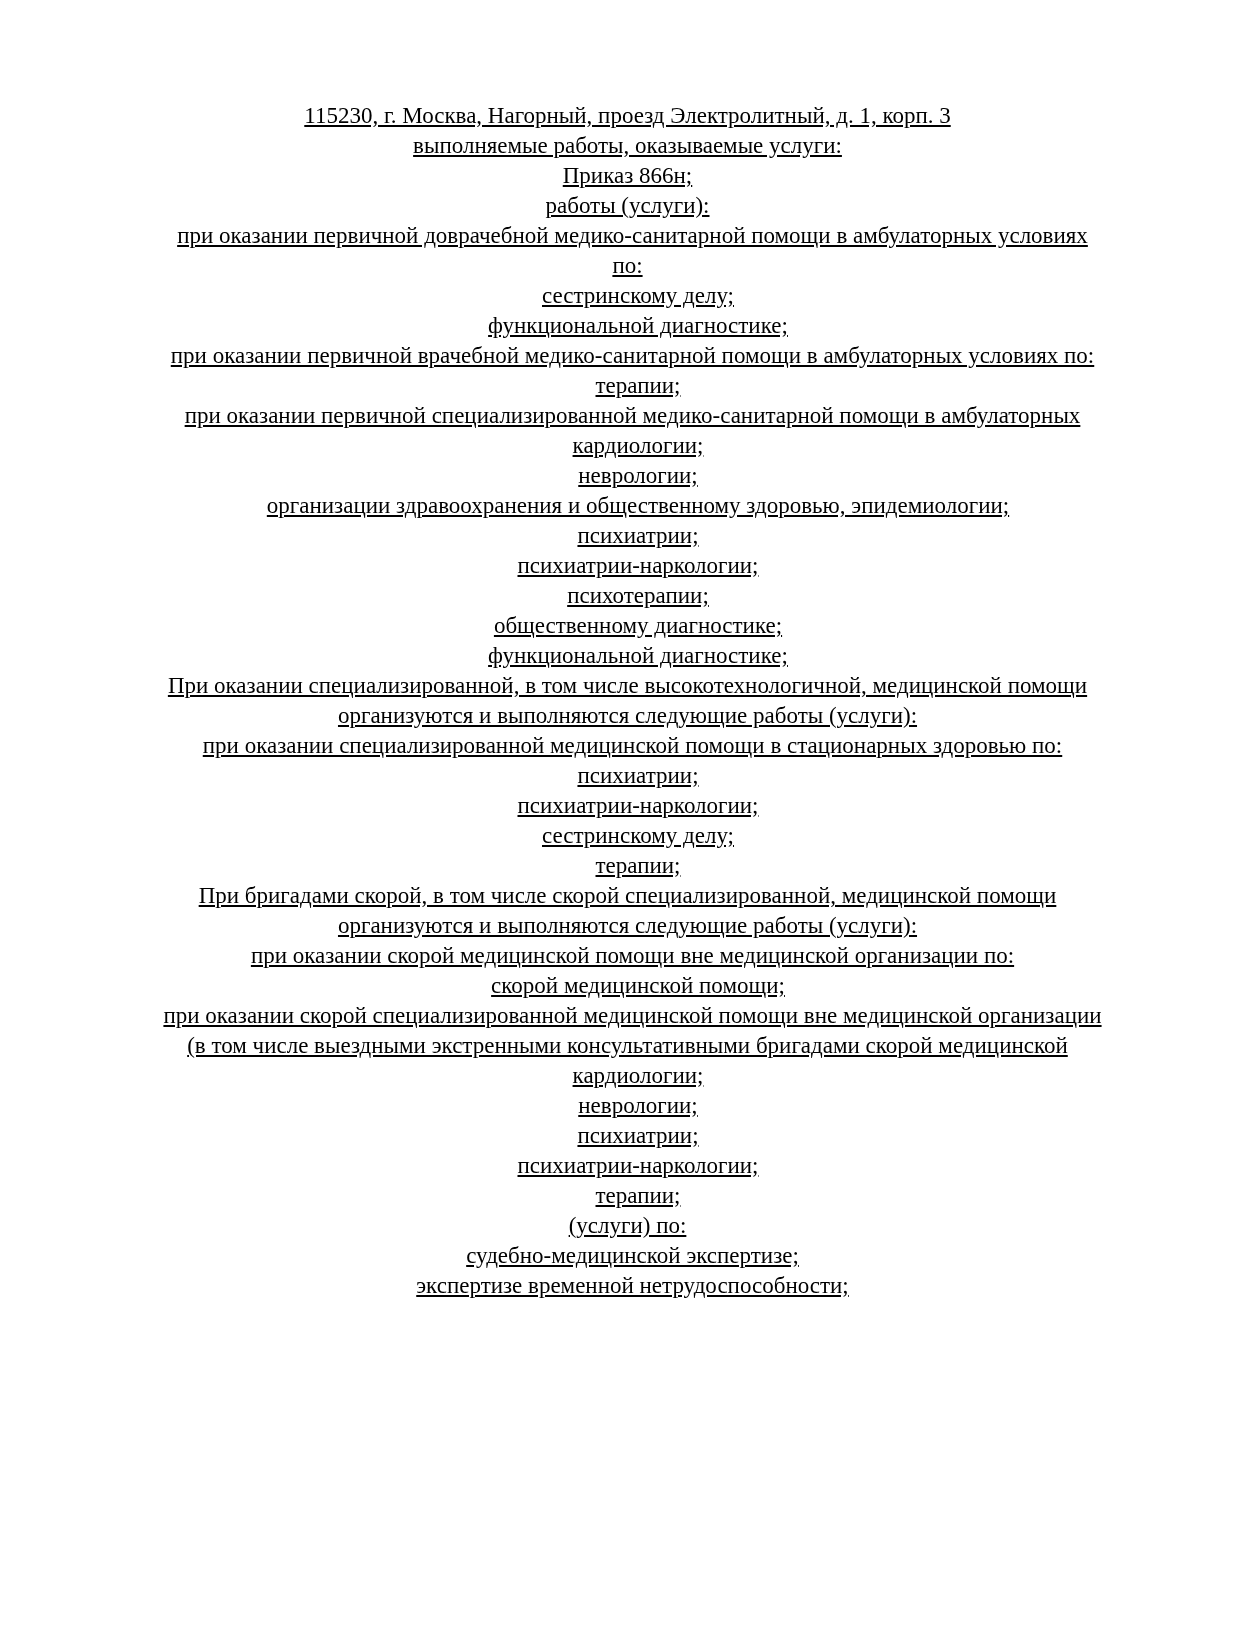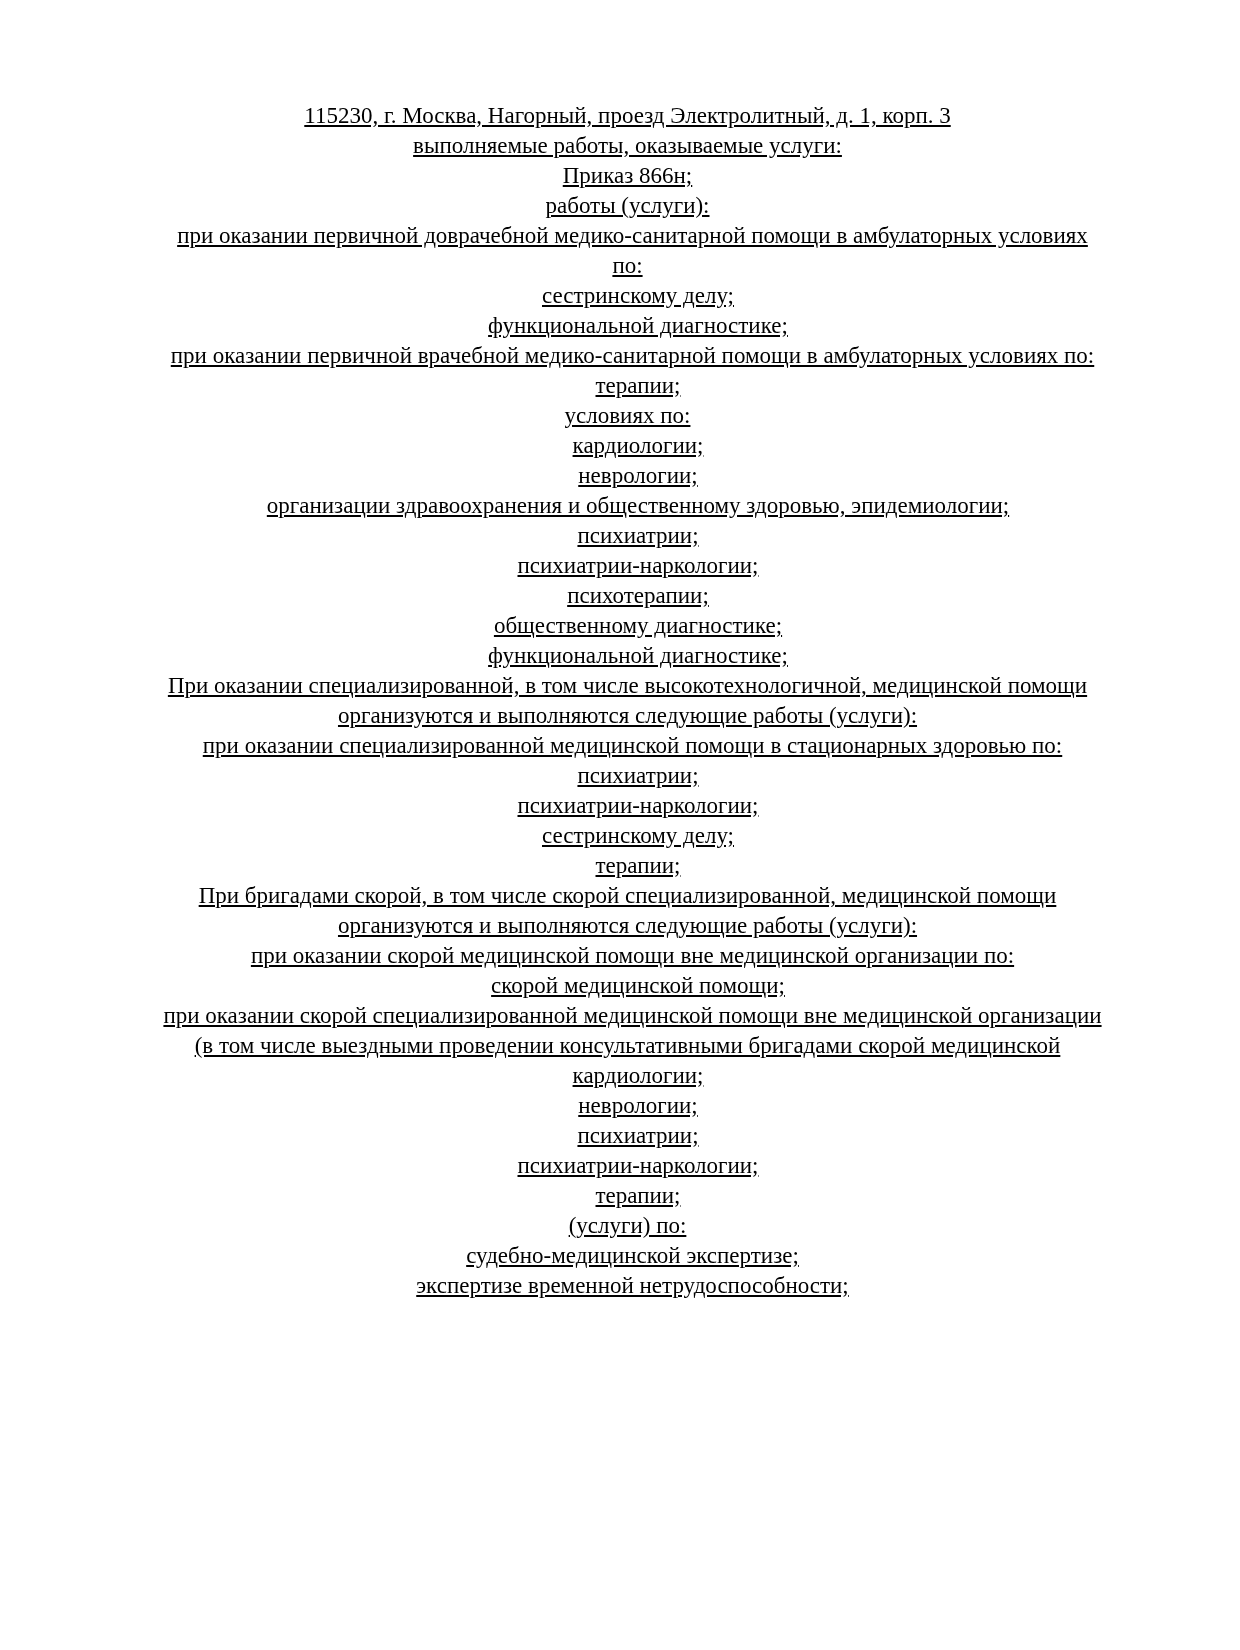--- a/index.html
+++ b/index.html
@@ -52,42 +52,42 @@
       <div class="doc-line indent-0">115230, г. Москва, Нагорный, проезд Электролитный, д. 1, корп. 3</div>
       <div class="doc-line indent-0">выполняемые работы, оказываемые услуги:</div>
       <div class="doc-line indent-0">Приказ 866н;</div>
       <div class="doc-line indent-0">работы (услуги):</div>
       <div class="doc-line indent-1">при оказании первичной доврачебной медико-санитарной помощи в амбулаторных условиях</div>
       <div class="doc-line indent-0">по:</div>
       <div class="doc-line indent-2">сестринскому делу;</div>
       <div class="doc-line indent-2">функциональной диагностике;</div>
       <div class="doc-line indent-1">при оказании первичной врачебной медико-санитарной помощи в амбулаторных условиях по:</div>
       <div class="doc-line indent-2">терапии;</div>
-      <div class="doc-line indent-0">условиях по:</div>
+      <div class="doc-line indent-1">при оказании первичной специализированной медико-санитарной помощи в амбулаторных</div>
       <div class="doc-line indent-2">кардиологии;</div>
       <div class="doc-line indent-2">неврологии;</div>
       <div class="doc-line indent-2">организации здравоохранения и общественному здоровью, эпидемиологии;</div>
       <div class="doc-line indent-2">психиатрии;</div>
       <div class="doc-line indent-2">психиатрии-наркологии;</div>
       <div class="doc-line indent-2">психотерапии;</div>
       <div class="doc-line indent-2">общественному диагностике;</div>
       <div class="doc-line indent-2">функциональной диагностике;</div>
       <div class="doc-line indent-0">При оказании специализированной, в том числе высокотехнологичной, медицинской помощи</div>
       <div class="doc-line indent-0">организуются и выполняются следующие работы (услуги):</div>
       <div class="doc-line indent-1">при оказании специализированной медицинской помощи в стационарных здоровью по:</div>
       <div class="doc-line indent-2">психиатрии;</div>
       <div class="doc-line indent-2">психиатрии-наркологии;</div>
       <div class="doc-line indent-2">сестринскому делу;</div>
       <div class="doc-line indent-2">терапии;</div>
       <div class="doc-line indent-0">При бригадами скорой, в том числе скорой специализированной, медицинской помощи</div>
       <div class="doc-line indent-0">организуются и выполняются следующие работы (услуги):</div>
       <div class="doc-line indent-1">при оказании скорой медицинской помощи вне медицинской организации по:</div>
       <div class="doc-line indent-2">скорой медицинской помощи;</div>
       <div class="doc-line indent-1">при оказании скорой специализированной медицинской помощи вне медицинской организации</div>
-      <div class="doc-line indent-0">(в том числе выездными проведении консультативными бригадами скорой медицинской</div>
+      <div class="doc-line indent-0">(в том числе выездными экстренными консультативными бригадами скорой медицинской</div>
       <div class="doc-line indent-2">кардиологии;</div>
       <div class="doc-line indent-2">неврологии;</div>
       <div class="doc-line indent-2">психиатрии;</div>
       <div class="doc-line indent-2">психиатрии-наркологии;</div>
       <div class="doc-line indent-2">терапии;</div>
       <div class="doc-line indent-0">(услуги) по:</div>
       <div class="doc-line indent-1">судебно-медицинской экспертизе;</div>
       <div class="doc-line indent-1">экспертизе временной нетрудоспособности;</div>
     </div>
 </div>

